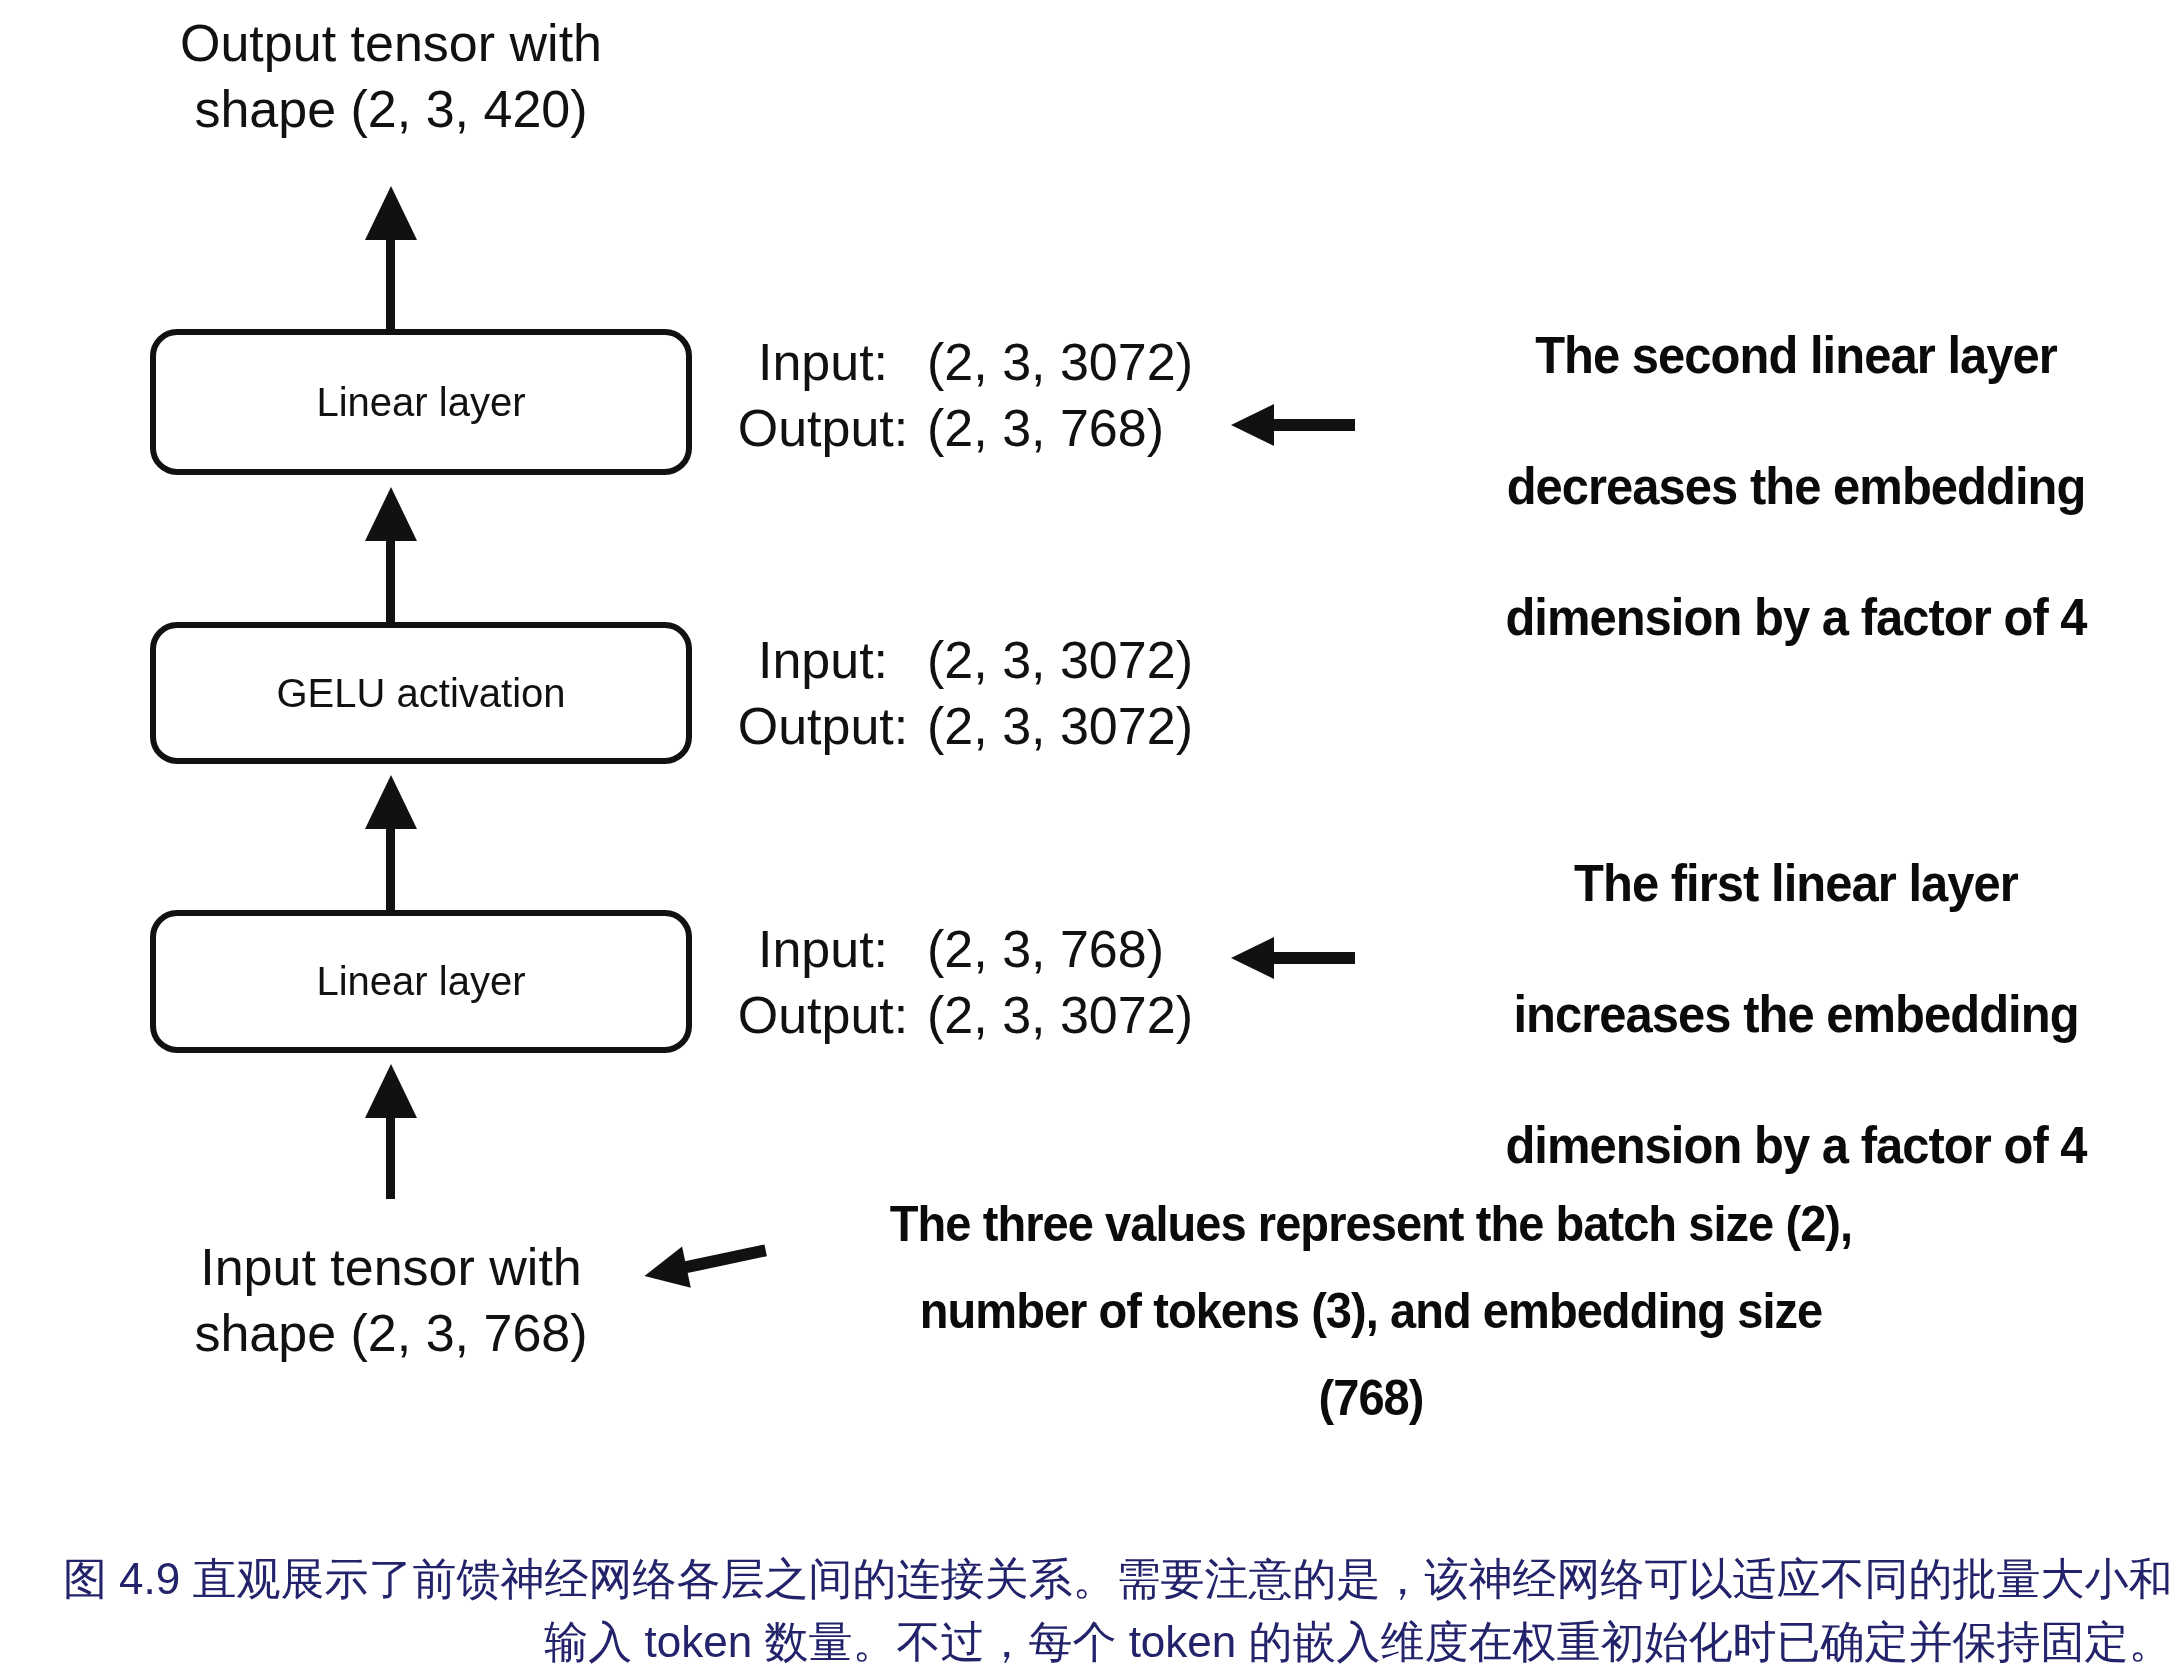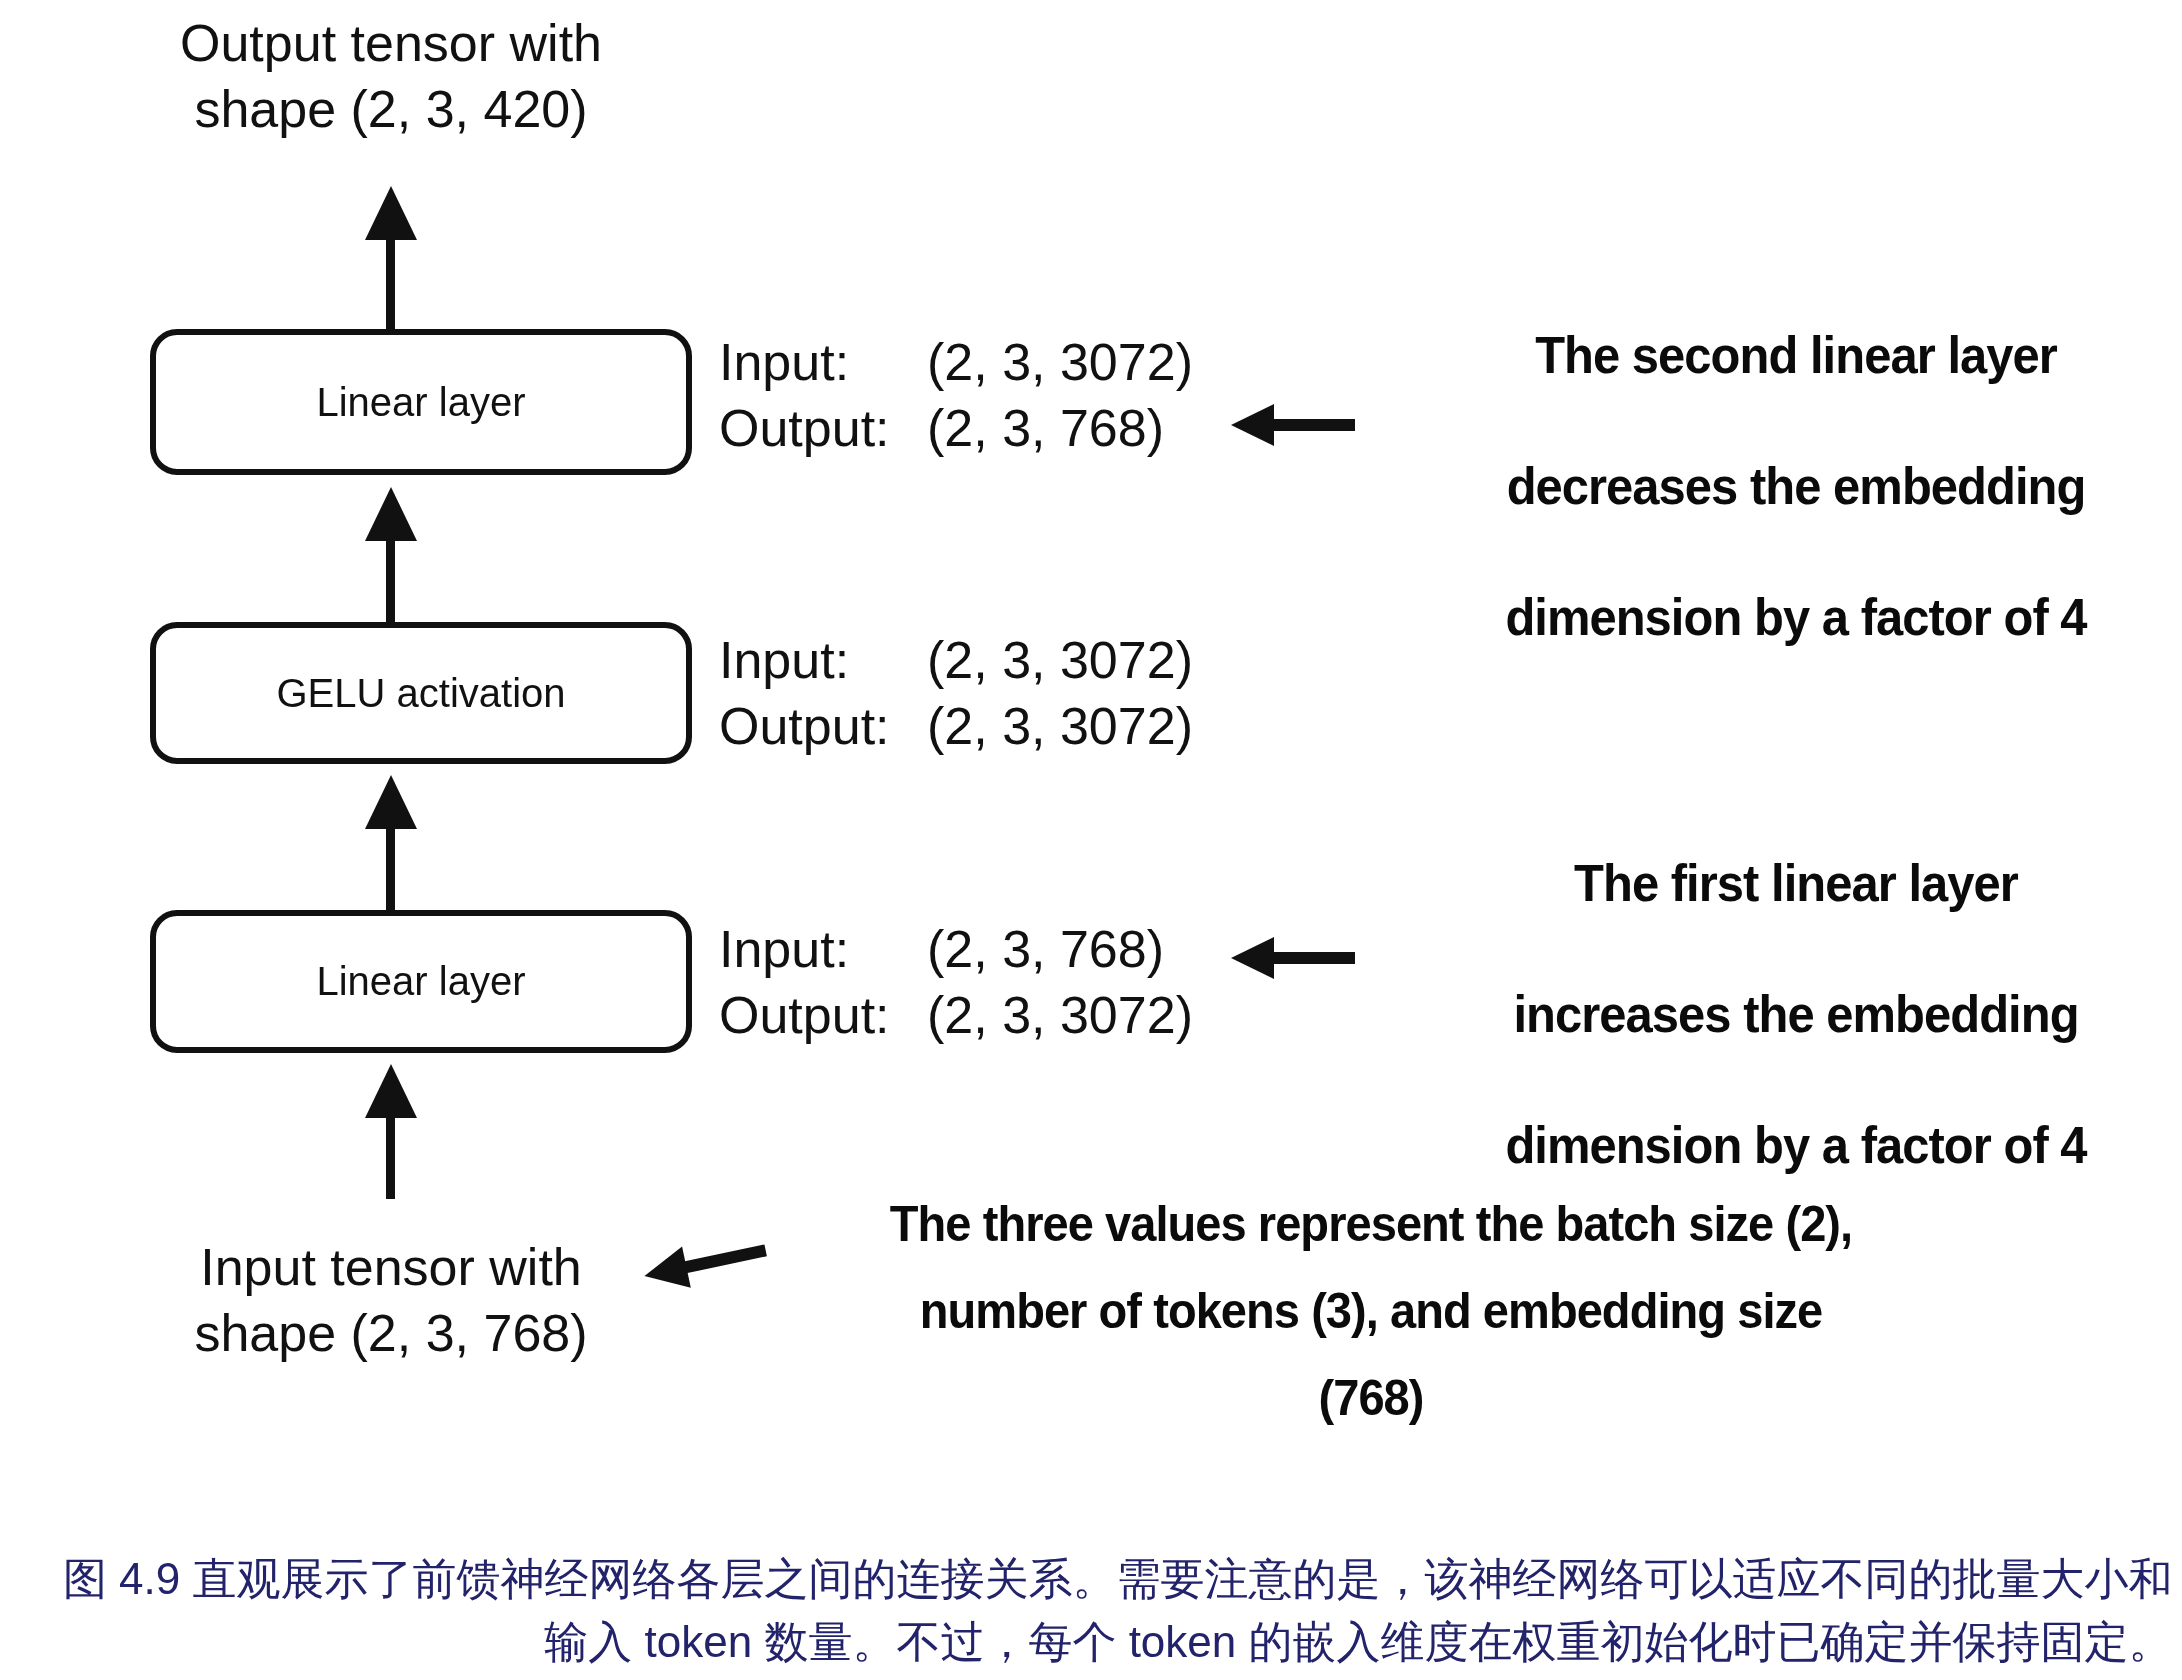--- a/index.html
+++ b/index.html
@@ -14,21 +14,21 @@
     position:absolute; text-align:center;
     font-size:52px; line-height:66px; letter-spacing:0px;
     white-space:pre-line; color:var(--ink,#111);
   }
   .node {
     position:absolute; box-sizing:border-box; width:542px;
     border:6.8px solid var(--ink,#111); border-radius:27px; background:#fff;
     display:flex; align-items:center; justify-content:center;
     font-size:40px;
   }
-  .io-block { position:absolute; font-size:52px; line-height:66px; }
+  .io-block { position:absolute; font-size:52px; line-height:66px;text-align:center; }
   .io-line { display:flex; }
   .io-lab { display:inline-block; width:208px; }
   .io-val { display:inline-block; }
   
   .v-arrow { position:absolute; }
   .v-head {
     position:absolute; width:0; height:0;
     border-left:26px solid transparent; border-right:26px solid transparent;
     border-bottom:54px solid var(--ink,#111);
   }

